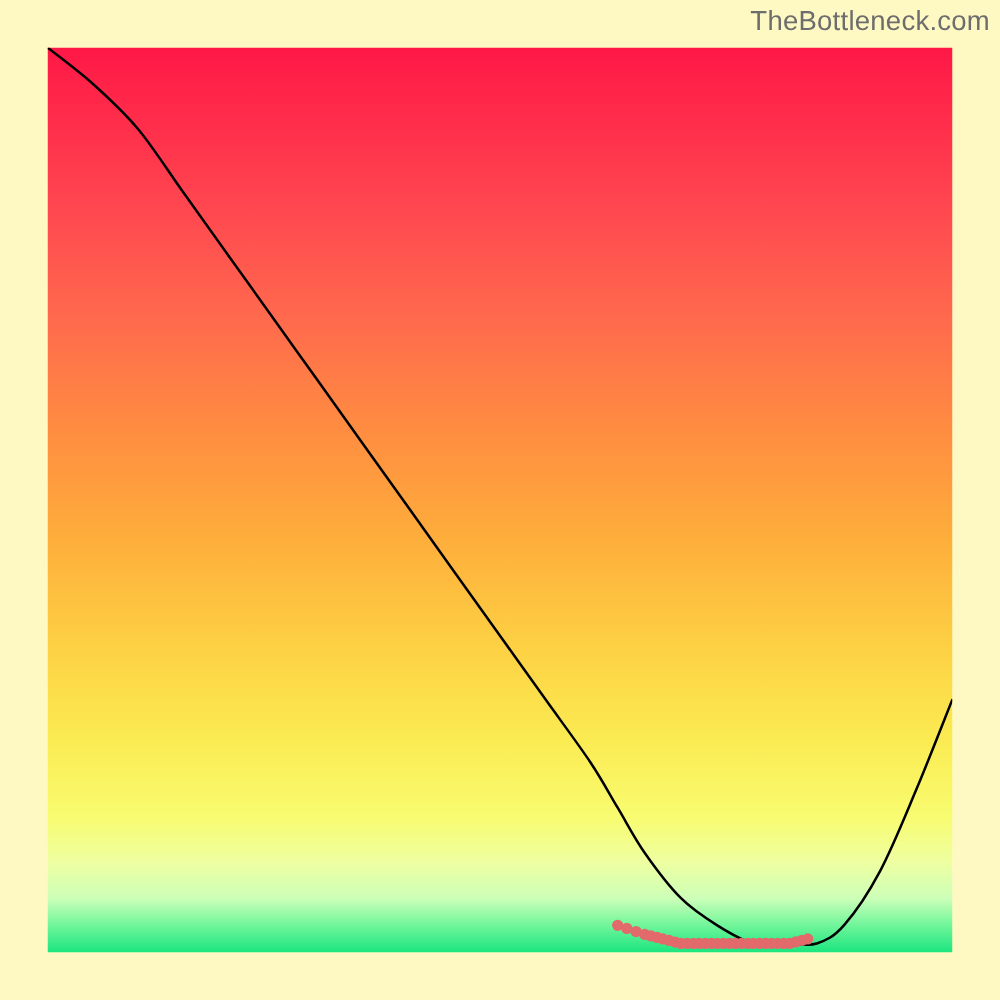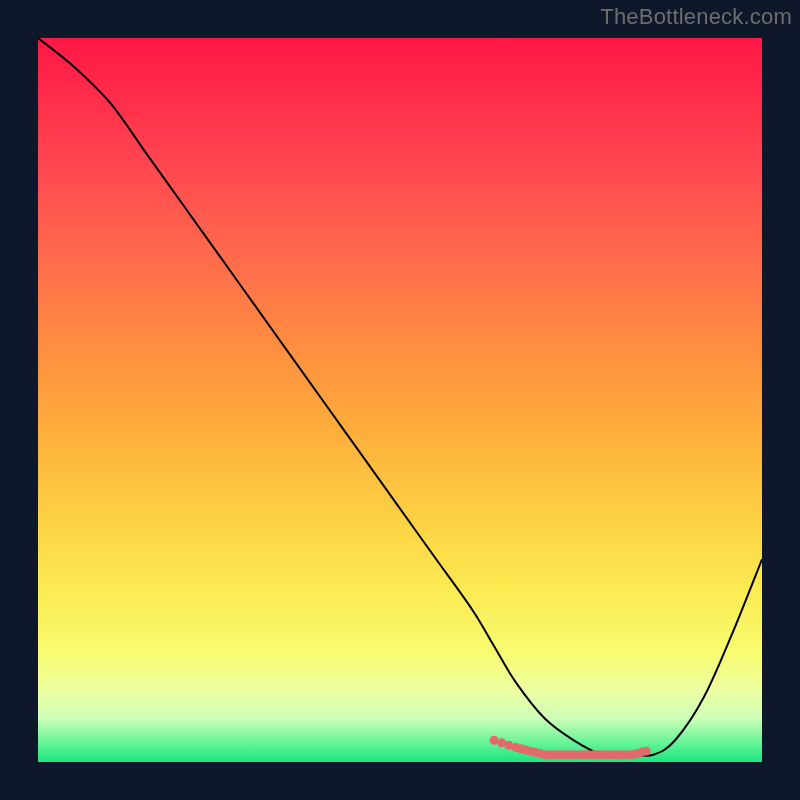--- a/index.html
+++ b/index.html
@@ -1,16 +1,16 @@
 <!DOCTYPE html>
 <html><head>
 <meta charset="utf-8">
 <style>
   html,body{margin:0;padding:0;width:800px;height:800px;background:#000;overflow:hidden;font-family:Arial,Helvetica,sans-serif}
-  .frame{position:absolute;left:0;top:0;width:800px;height:800px;background:#0f172a}
+  .frame{position:absolute;left:0;top:0;width:800px;height:800px;background:#fef9c3}
   .attribution{position:absolute;right:8px;top:4px;color:#6d6d6d;font-size:22px;font-weight:500;letter-spacing:0.2px}
   .plot{position:absolute;left:38px;top:38px;width:724px;height:724px;overflow:hidden}
   .gradient{position:absolute;left:0;top:0;width:100%;height:100%;
     background:linear-gradient(to bottom,
       #ff1846 0%,
       #ff2a4a 7%,
       #ff4850 18%,
       #ff6a4d 30%,
       #ff8c41 42%,
       #fead3b 54%,

